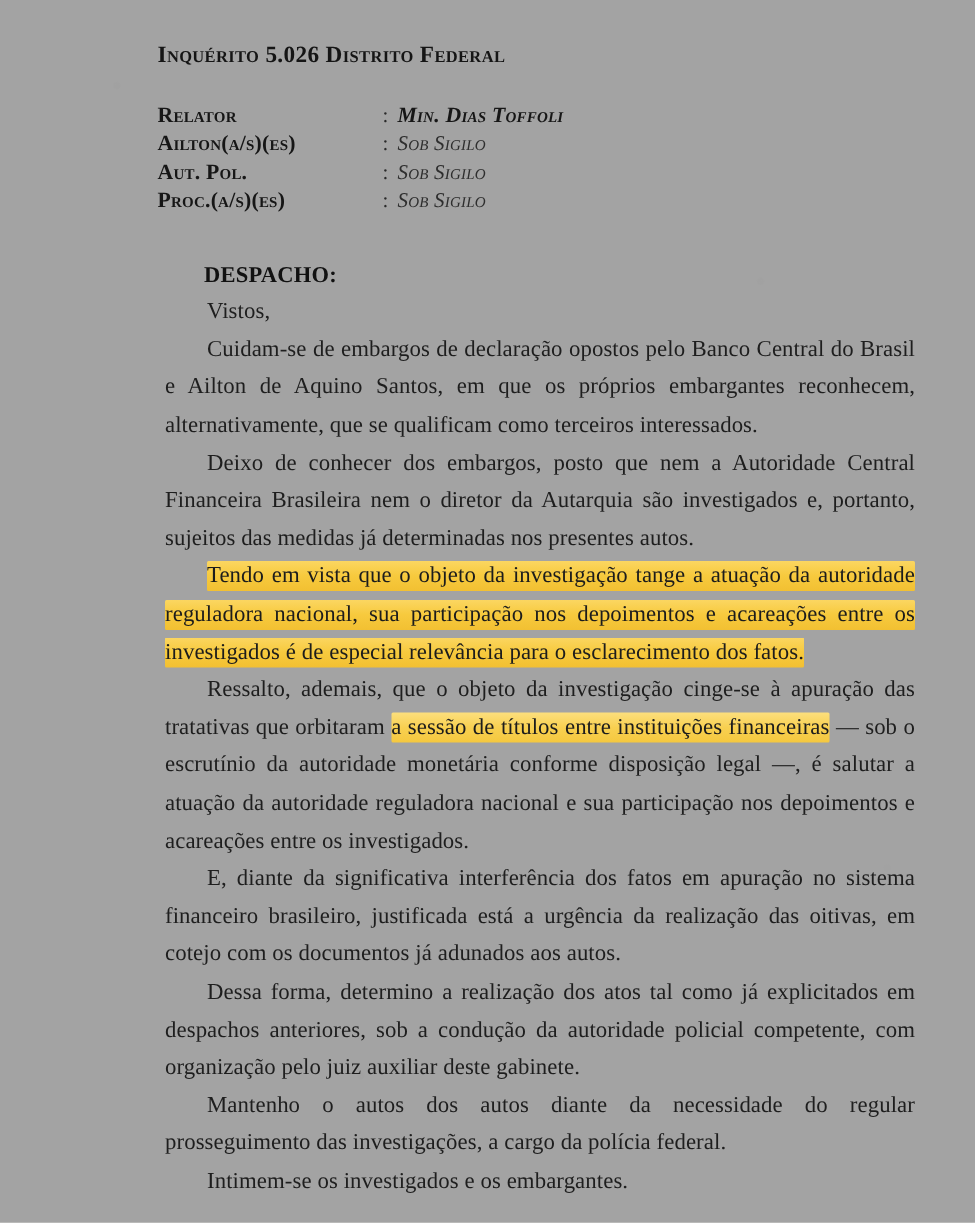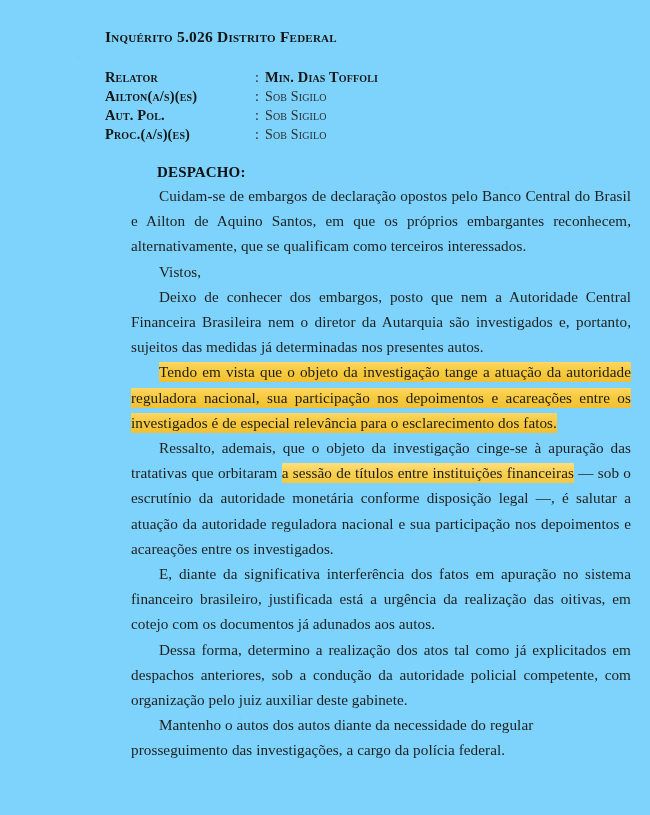--- a/index.html
+++ b/index.html
@@ -14,21 +14,21 @@
     color: #1c1c1c;
     overflow: hidden;
     position: relative;
     -webkit-font-smoothing: antialiased;
   }
 
   
   .page {
     position: absolute;
     inset: 0;
-    background: #7dd3fc;
+    background: #a3a3a3;
   }
   .page-noise {
     position: absolute;
     inset: 0;
     pointer-events: none;
     background:
       radial-gradient(circle at 12% 7%, rgba(0,0,0,0.012) 0 2px, transparent 3px),
       radial-gradient(circle at 78% 23%, rgba(0,0,0,0.010) 0 2px, transparent 3px),
       radial-gradient(circle at 37% 88%, rgba(0,0,0,0.010) 0 2px, transparent 3px),
       radial-gradient(circle at 91% 71%, rgba(0,0,0,0.008) 0 2px, transparent 3px);
@@ -71,34 +71,34 @@
   .meta-sep {
     font-size: 14px;
     color: #2a2a2a;
     width: 8px;
     padding-right: 2px !important;
   }
   .meta-value {
     font-size: 14px;
     color: #2e2e2e;
     letter-spacing: 0.01em;
+    font-style: italic;
   }
   .meta-value.strong {
     font-weight: bold;
     font-size: 14.5px;
     color: #161616;
   }
 
   
   .body-block {
     position: absolute;
     left: 110px;
-    top: 164px;
+    top: 176px;
     width: 500px;
-    margin-left: 21px;
   }
   .despacho-heading {
     font-size: 15px;
     font-weight: bold;
     color: #111;
     margin: 0 0 2px 26px;
     letter-spacing: 0.01em;
   }
   p.para {
     margin: 0;
@@ -159,31 +159,32 @@
         <td class="meta-sep">:</td>
         <td class="meta-value">Sob Sigilo</td>
       </tr>
     </tbody>
   </table>
 
   <div class="body-block">
 
     <div class="despacho-heading">DESPACHO:</div>
 
+    <p class="para">Vistos,</p>
+
     <p class="para">Cuidam-se de embargos de declaração opostos pelo Banco Central do Brasil e Ailton de Aquino Santos, em que os próprios embargantes reconhecem, alternativamente, que se  qualificam como terceiros interessados.</p>
-
-    <p class="para">Vistos,</p>
 
     <p class="para">Deixo de conhecer dos embargos, posto que nem a Autoridade Central Financeira Brasileira nem o diretor da Autarquia são investigados e, portanto, sujeitos das medidas já determinadas nos presentes autos.</p>
 
     <p class="para"><mark class="hl">Tendo em vista que o objeto da investigação tange a atuação da autoridade reguladora nacional, sua participação nos depoimentos e acareações entre os investigados é de especial relevância para o esclarecimento dos fatos.</mark></p>
 
     <p class="para"><span>Ressalto, ademais, que o objeto da investigação cinge-se à apuração das tratativas que orbitaram </span><mark class="hl soft">a sessão de títulos entre instituições financeiras</mark><span> — sob o escrutínio da autoridade monetária conforme disposição legal —, é salutar a atuação da autoridade reguladora nacional e sua participação nos depoimentos e acareações entre os investigados.</span></p>
 
     <p class="para">E, diante da significativa interferência dos fatos em apuração no sistema financeiro brasileiro, justificada está a urgência da realização das oitivas, em cotejo com os documentos já adunados aos autos.</p>
 
     <p class="para">Dessa forma, determino a realização dos atos tal como já explicitados em despachos anteriores, sob a condução da autoridade policial competente, com organização pelo juiz auxiliar deste gabinete.</p>
 
     <p class="para">Mantenho o autos dos autos diante da necessidade do regular prosseguimento das investigações, a cargo da polícia federal.</p>
 
+    <p class="para">Intimem-se os investigados e os embargantes.</p>
 
   </div>
 </div>
 
 </body></html>

